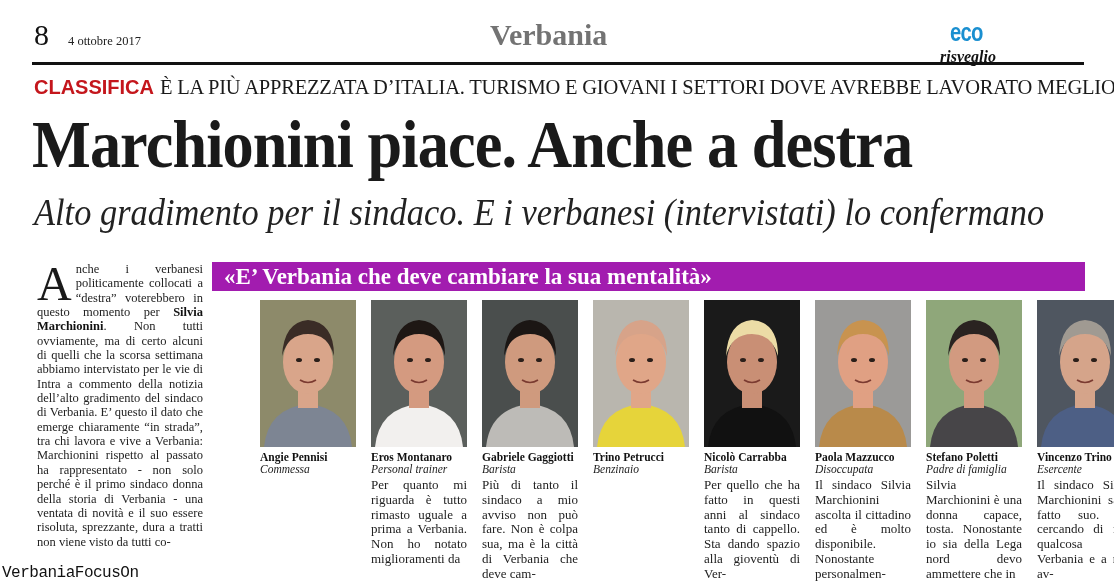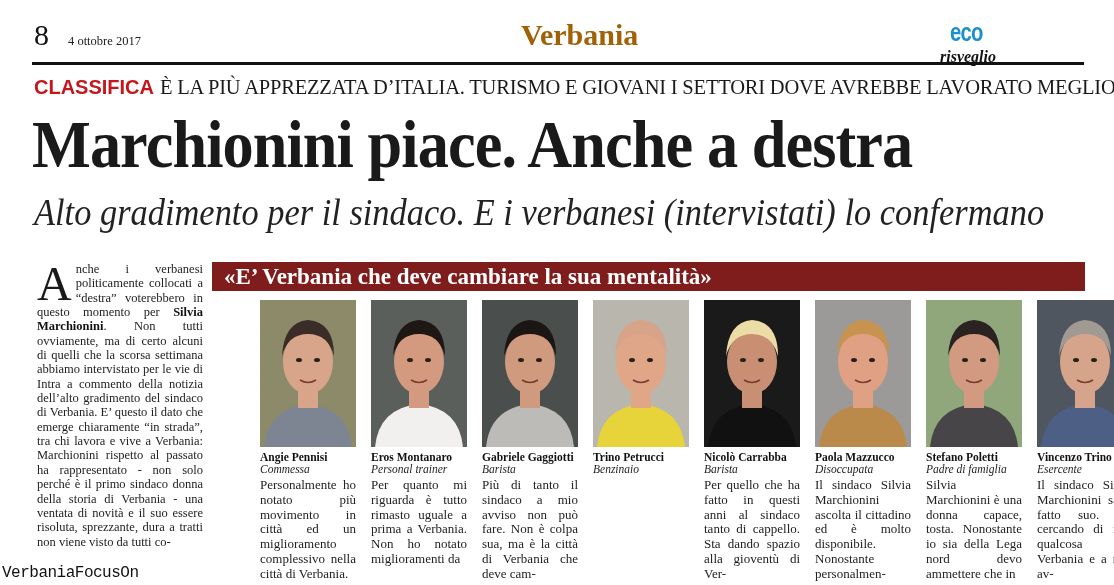--- a/index.html
+++ b/index.html
@@ -2,21 +2,21 @@
 <html><head>
   <meta charset="utf-8">
   <style>
     html, body { margin:0; padding:0; }
     body { width:1114px; height:585px; background:#ffffff; position:relative; overflow:hidden; font-family:"Liberation Serif", serif; color:#1a1a1a; }
     .abs { position:absolute; }
 
     
     .page-num { left:34px; top:18px; font-size:30px; line-height:34px; color:#111; }
     .page-date { left:68px; top:34px; font-size:12.5px; color:#222; }
-    .section { left:521px; top:17px; font-size:30px; font-weight:bold; color:#a16207; line-height:36px; }
+    .section { left:490px; top:17px; font-size:30px; font-weight:bold; color:#737373; line-height:36px; }
     .logo { left:944px; top:19px; display:flex; align-items:flex-end;flex-direction:column; }
     .logo-eco { font-family:"Liberation Sans", sans-serif; font-weight:bold; color:#1a8fd0; font-size:26px; letter-spacing:-1px; line-height:26px; transform:scaleX(0.78); transform-origin:left; width:46px; }
     .logo-ris { font-family:"Liberation Serif", serif; font-style:italic; font-weight:bold; color:#111; font-size:16px; line-height:24px; margin-left:-4px; }
     .rule { left:32px; top:62px; width:1052px; height:3px; background:#111; }
 
     
     .kicker { left:34px; top:74px; white-space:nowrap; font-size:20.5px; line-height:26px; }
     .kicker-tag { font-family:"Liberation Sans", sans-serif; font-weight:bold; color:#c4161c; font-size:20px; margin-right:6px; }
     .kicker-text { color:#1a1a1a; letter-spacing:-0.2px; }
 
@@ -24,21 +24,21 @@
     .headline { left:32px; top:104px; font-size:67px; font-weight:bold; line-height:80px; white-space:nowrap; letter-spacing:-1px; transform:scaleX(0.93); transform-origin:left; color:#1a1a1a; }
     .deck { left:34px; top:190px; font-size:37px; font-style:italic; line-height:46px; white-space:nowrap; color:#222; transform:scaleX(0.93); transform-origin:left; }
 
     
     .lead { left:37px; top:262px; width:166px; font-size:12.5px; line-height:14.35px; text-align:justify; color:#222; }
     .lead p { margin:0; }
     .dropcap { float:left; font-size:48px; line-height:40px; margin:2px 4px 0 0; color:#1a1a1a; }
     .lead b { color:#111; }
 
     
-    .banner { left:212px; top:262px; width:873px; height:29px; background:#7f1d1d; }
+    .banner { left:212px; top:262px; width:873px; height:29px; background:#a21caf; }
     .banner-text { position:absolute; left:12px; top:0px; color:#fff; font-weight:bold; font-size:23px; line-height:29px; white-space:nowrap; }
 
     
     .person { position:absolute; top:300px; width:96px;margin-left:48px; }
     .photo { width:96px; height:147px; position:relative; overflow:hidden; }
     .photo svg { display:block; }
     .pname { margin-top:4px; font-weight:bold; font-size:11.5px; line-height:12px; color:#111; white-space:nowrap; }
     .prole { font-style:italic; font-size:11.5px; line-height:12px; color:#222; white-space:nowrap; }
     .pquote { margin-top:3px; font-size:13px; line-height:14.8px; text-align:justify; color:#222; width:96px; }
 
@@ -82,21 +82,20 @@
           <rect x="38" y="86" width="20" height="22" fill="#d9a58a"></rect>
           <ellipse cx="48" cy="62" rx="25" ry="32" fill="#d9a58a"></ellipse>
           <path d="M22 56 Q24 22 48 20 Q74 22 74 56 Q68 34 48 34 Q28 34 22 56 Z" fill="#3a2c26"></path>
           <ellipse cx="39" cy="60" rx="3" ry="2" fill="#2b1f1a"></ellipse>
           <ellipse cx="57" cy="60" rx="3" ry="2" fill="#2b1f1a"></ellipse>
           <path d="M40 80 Q48 85 56 80" stroke="#7a3a30" stroke-width="1.6" fill="none"></path>
         </svg>
       </div>
       <div class="pname">Angie Pennisi</div>
       <div class="prole">Commessa</div>
-      <div class="pquote">Personalmente ho notato più movimento in città ed un miglioramento complessivo nella città di Verbania.</div>
     </div>
     <div class="person" style="left: 323px;">
       <div class="photo">
         <svg width="96" height="147" viewBox="0 0 96 147">
           <rect width="96" height="147" fill="#5b5f5c"></rect>
           <path d="M4 147 Q8 108 48 104 Q88 108 92 147 Z" fill="#f2f0ee"></path>
           <rect x="38" y="86" width="20" height="22" fill="#d49a80"></rect>
           <ellipse cx="48" cy="62" rx="25" ry="32" fill="#d49a80"></ellipse>
           <path d="M22 56 Q24 22 48 20 Q74 22 74 56 Q68 34 48 34 Q28 34 22 56 Z" fill="#1e1714"></path>
           <ellipse cx="39" cy="60" rx="3" ry="2" fill="#2b1f1a"></ellipse>

